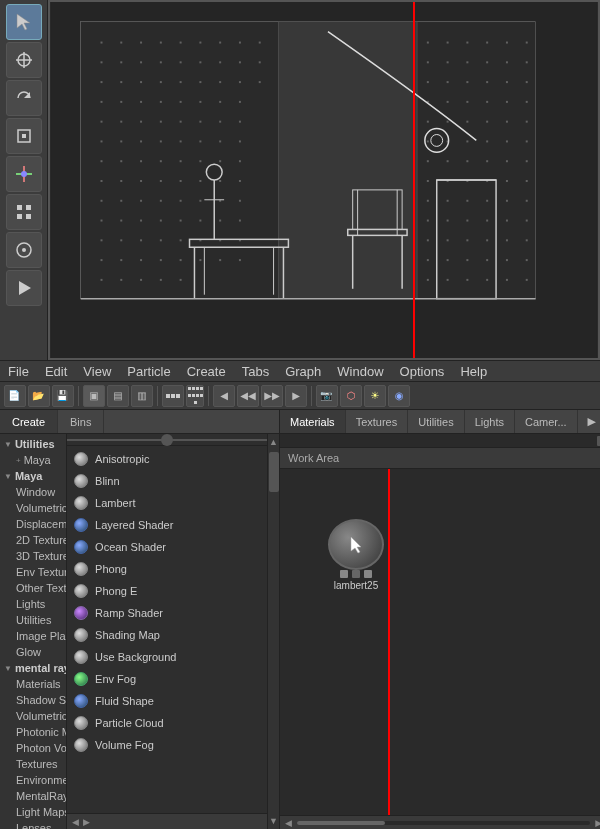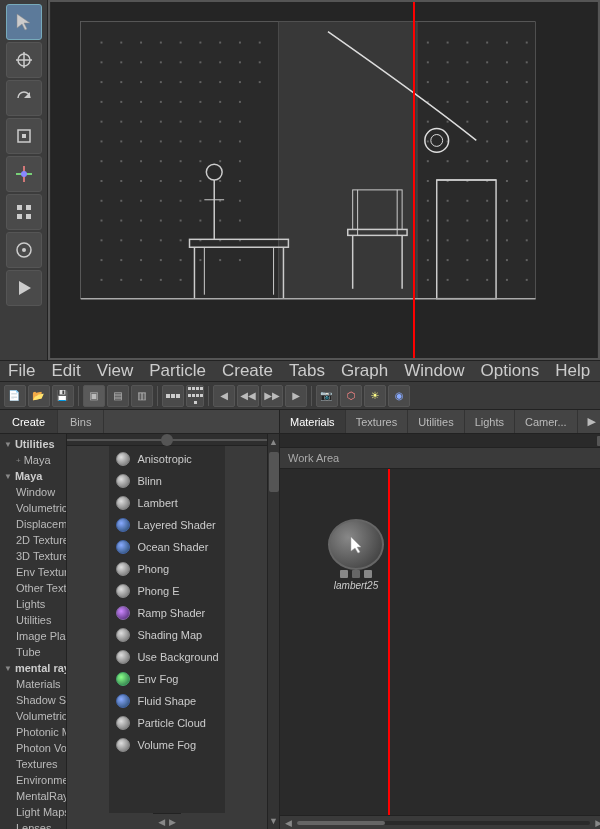--- a/index.html
+++ b/index.html
@@ -77,21 +77,21 @@
       display: flex;
       align-items: center;
       padding: 0 4px;
       gap: 8px;
     }
 
     .menu-item {
       color: #ccc;
       cursor: pointer;
       padding: 2px 4px;
-      font-size: 17px;
+      font-size: 13px;
     }
 
     
     .secondary-toolbar {
       position: absolute;
       left: 0;
       top: 382px;
       right: 0;
       height: 28px;
       background: #3a3a3a;
@@ -316,21 +316,20 @@
     }
 
     
     .node-item {
       position: absolute;
       width: 72px;
       height: 72px;
       display: flex;
       flex-direction: column;
       align-items: center;
-      font-style: italic;
     }
 
     .node-sphere {
       width: 56px;
       height: 56px;
       border-radius: 50%;
       background: radial-gradient(circle at 35% 35%, #888, #333);
       border: 2px solid #666;
       display: flex;
       align-items: center;
@@ -776,21 +775,21 @@
         <div class="tree-item sub">
           <span>Lights</span>
         </div>
         <div class="tree-item sub">
           <span>Utilities</span>
         </div>
         <div class="tree-item sub">
           <span>Image Planes</span>
         </div>
         <div class="tree-item sub">
-          <span>Tube</span>
+          <span>Glow</span>
         </div>
 
         <div class="tree-item category">
           <span class="tree-arrow">▼</span>
           <span>mental ray</span>
         </div>
         <div class="tree-item sub">
           <span>Materials</span>
         </div>
         <div class="tree-item sub">
@@ -816,21 +815,21 @@
         </div>
         <div class="tree-item sub">
           <span>Light Maps</span>
         </div>
         <div class="tree-item sub">
           <span>Lenses</span>
         </div>
 
       </div>
 
-      <div style="flex:1; display:flex; flex-direction:column; position:relative;align-items:center;">
+      <div style="flex:1; display:flex; flex-direction:column; position:relative;">
 
         <div style="height:12px; background:#2e2e2e; display:flex; align-items:center; justify-content:center; border-bottom:1px solid #222;">
           <div style="width:200px; height:2px; background:#555; position:relative;">
             <div style="position:absolute; left:50%; top:-5px; transform:translateX(-50%); width:12px; height:12px; background:#555; border-radius:50%;"></div>
           </div>
         </div>
 
         <div class="shader-list" style="position:relative;">
 
           <div class="shader-item">

